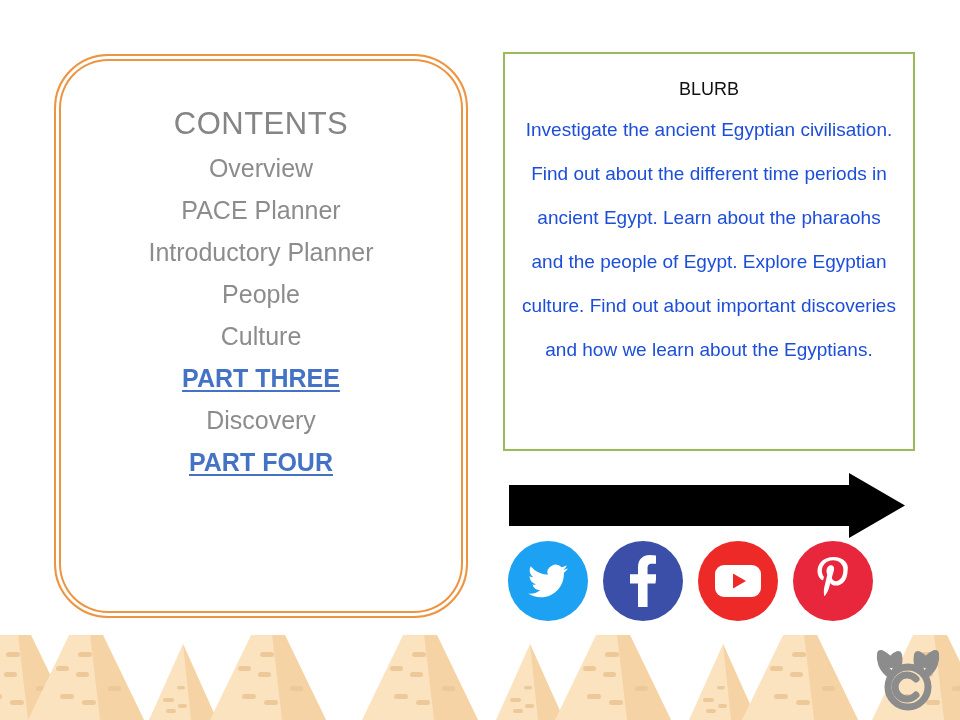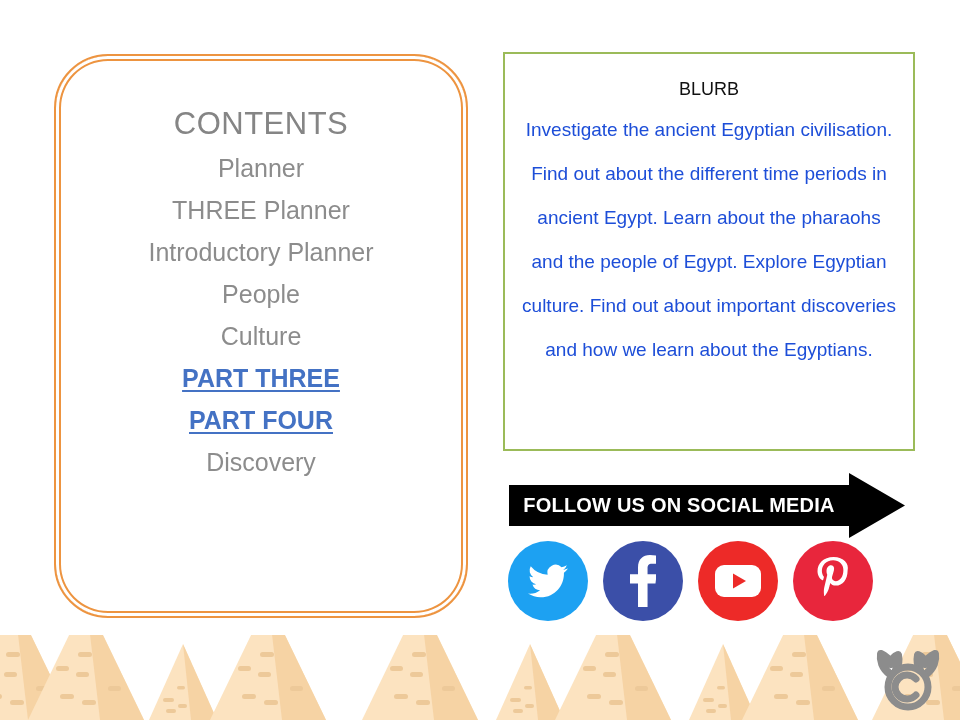--- a/index.html
+++ b/index.html
@@ -159,41 +159,40 @@
     height: 74px;
   }
   #watermark-logo svg { display:block; }
 </style>
 </head>
 <body>
 
 <div id="contents-panel">
   <div id="contents-list">
     <div class="contents-title">CONTENTS</div>
-    <div class="contents-item">Planner</div>
-    <div class="contents-item">THREE Planner</div>
+    <div class="contents-item">Overview</div>
+    <div class="contents-item">PACE Planner</div>
     <div class="contents-item">Introductory Planner</div>
     <div class="contents-item">People</div>
     <div class="contents-item">Culture</div>
     <div class="contents-item link">PART THREE</div>
+    <div class="contents-item">Discovery</div>
     <div class="contents-item link">PART FOUR</div>
-    <div class="contents-item">Discovery</div>
   </div>
 </div>
 
 <div id="blurb-box">
   <div id="blurb-title">BLURB</div>
   <div id="blurb-text">Investigate the ancient Egyptian civilisation. Find out about the different time periods in ancient Egypt. Learn about the pharaohs and the people of Egypt. Explore Egyptian culture. Find out about important discoveries and how we learn about the Egyptians.</div>
 </div>
 
 <div id="social-banner">
   <svg viewBox="0 0 396 65" preserveAspectRatio="none">
     <path d="M0,12 L340,12 L340,0 L396,32.5 L340,65 L340,53 L0,53 Z" fill="#000000"></path>
   </svg>
-  <div id="social-banner-label">FOLLOW US ON SOCIAL MEDIA</div>
 </div>
 
 <div id="social-icons">
 
   <div class="social-icon" style="background:#1DA1F2">
     <svg width="46" height="40" viewBox="0 0 24 24">
       <path fill="#ffffff" d="M23.95 4.57a10 10 0 0 1-2.82.77 4.96 4.96 0 0 0 2.16-2.72 9.9 9.9 0 0 1-3.13 1.2 4.92 4.92 0 0 0-8.38 4.48A13.97 13.97 0 0 1 1.64 3.16a4.92 4.92 0 0 0 1.52 6.57 4.9 4.9 0 0 1-2.23-.61v.06a4.92 4.92 0 0 0 3.95 4.83 4.96 4.96 0 0 1-2.22.08 4.93 4.93 0 0 0 4.6 3.42A9.88 9.88 0 0 1 0 19.54a13.94 13.94 0 0 0 7.55 2.21c9.06 0 14.01-7.5 14.01-14.01 0-.21 0-.42-.02-.63a10 10 0 0 0 2.46-2.54z"></path>
     </svg>
   </div>
 

